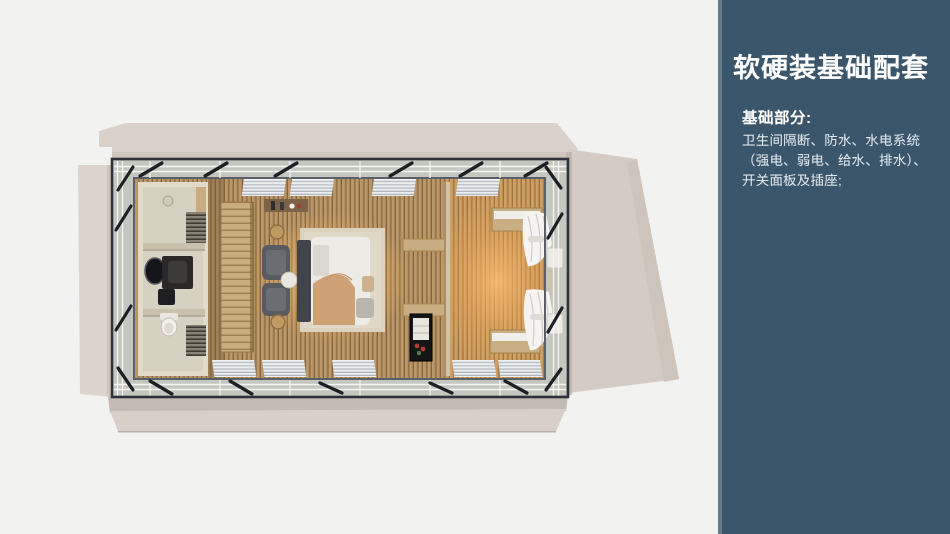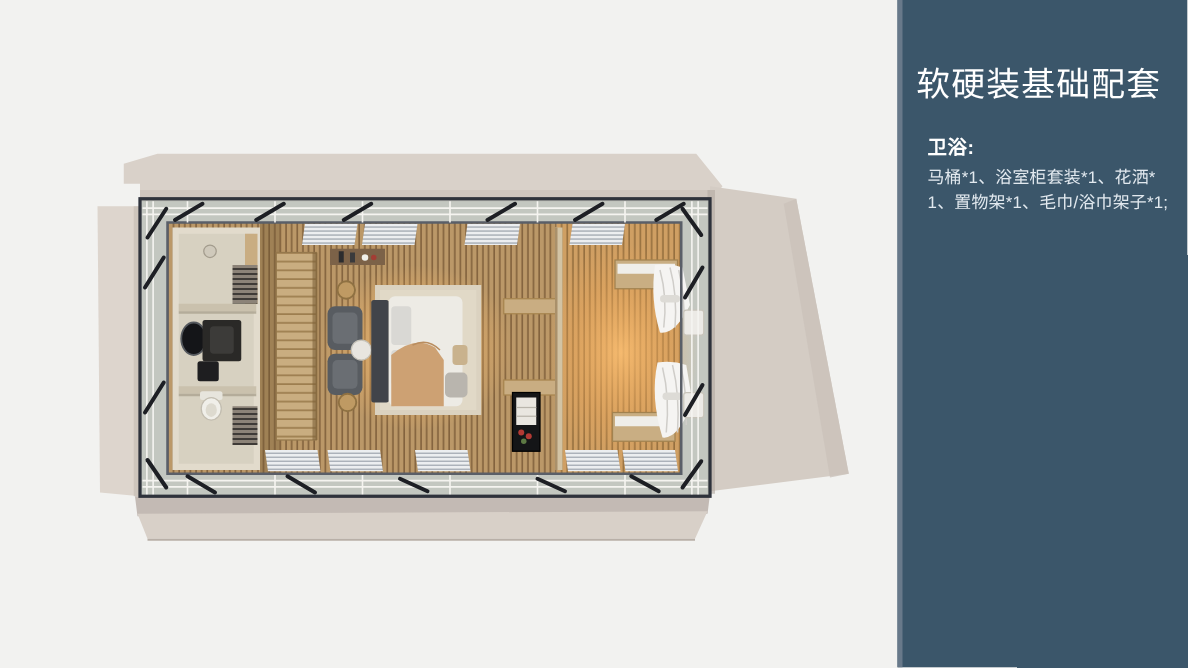--- a/index.html
+++ b/index.html
@@ -16,21 +16,21 @@
   
   .info-panel{
     position:absolute;top:0;left:718px;width:232px;height:534px;
     background:#3b566a;color:#fff;box-sizing:border-box;
     padding:46px 14px 0 24px;
   }
   .accent{
     position:absolute;left:0;top:0;width:4px;height:534px;background:#68798a;
   }
   .panel-title{
-    font-size:27px;font-weight:normal;letter-spacing:1px;
+    font-size:27px;font-weight:bold;letter-spacing:1px;
     margin:0 0 20px -9px;color:#ffffff;white-space:nowrap;
   }
   .panel-section{margin:0 0 15px 0;}
   .panel-section h2{
     font-size:15.5px;font-weight:bold;margin:0 0 4px 0;color:#ffffff;
     letter-spacing:.5px;
   }
   .panel-section p{
     font-size:13.5px;line-height:20px;margin:0;color:#e2e9ef;
     letter-spacing:.2px;word-break:break-all;
@@ -261,24 +261,24 @@
       <line x1="546" y1="390" x2="561" y2="369"></line>
     </g>
     <rect x="112" y="159" width="456" height="238" fill="none" stroke="#2e323b" stroke-width="2.6"></rect>
   </svg>
   </div>
 
   <aside class="info-panel">
     <div class="accent"></div>
     <h1 class="panel-title">软硬装基础配套</h1>
 
+    <section class="panel-section">
+      <h2>基础部分:</h2>
+      <p>卫生间隔断、防水、水电系统（强电、弱电、给水、排水）、开关面板及插座;</p>
+    </section>
 
 
     <section class="panel-section">
     </section>
 
-    <section class="panel-section">
-      <h2>卫浴:</h2>
-      <p>马桶*1、浴室柜套装*1、花洒*1、置物架*1、毛巾/浴巾架子*1;</p>
-    </section>
 
   </aside>
 </div>
 
 </body></html>

